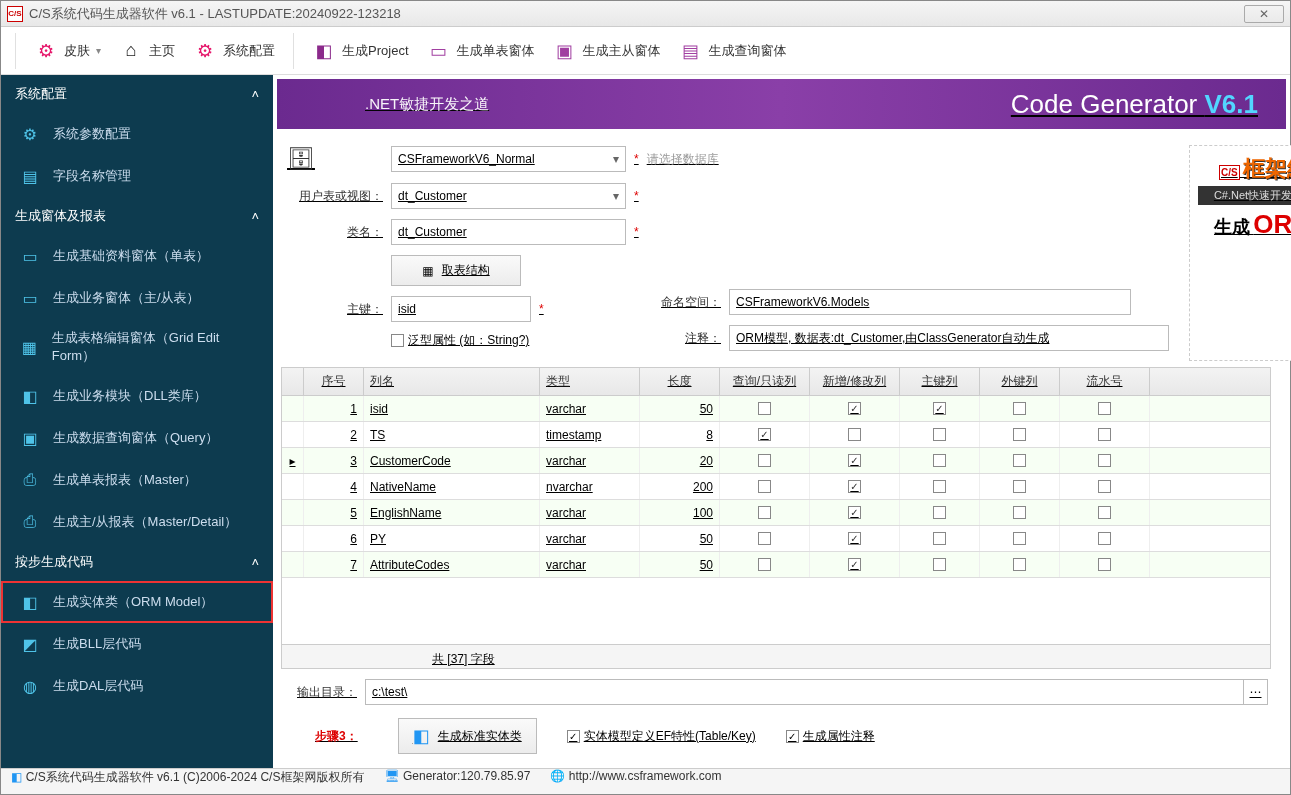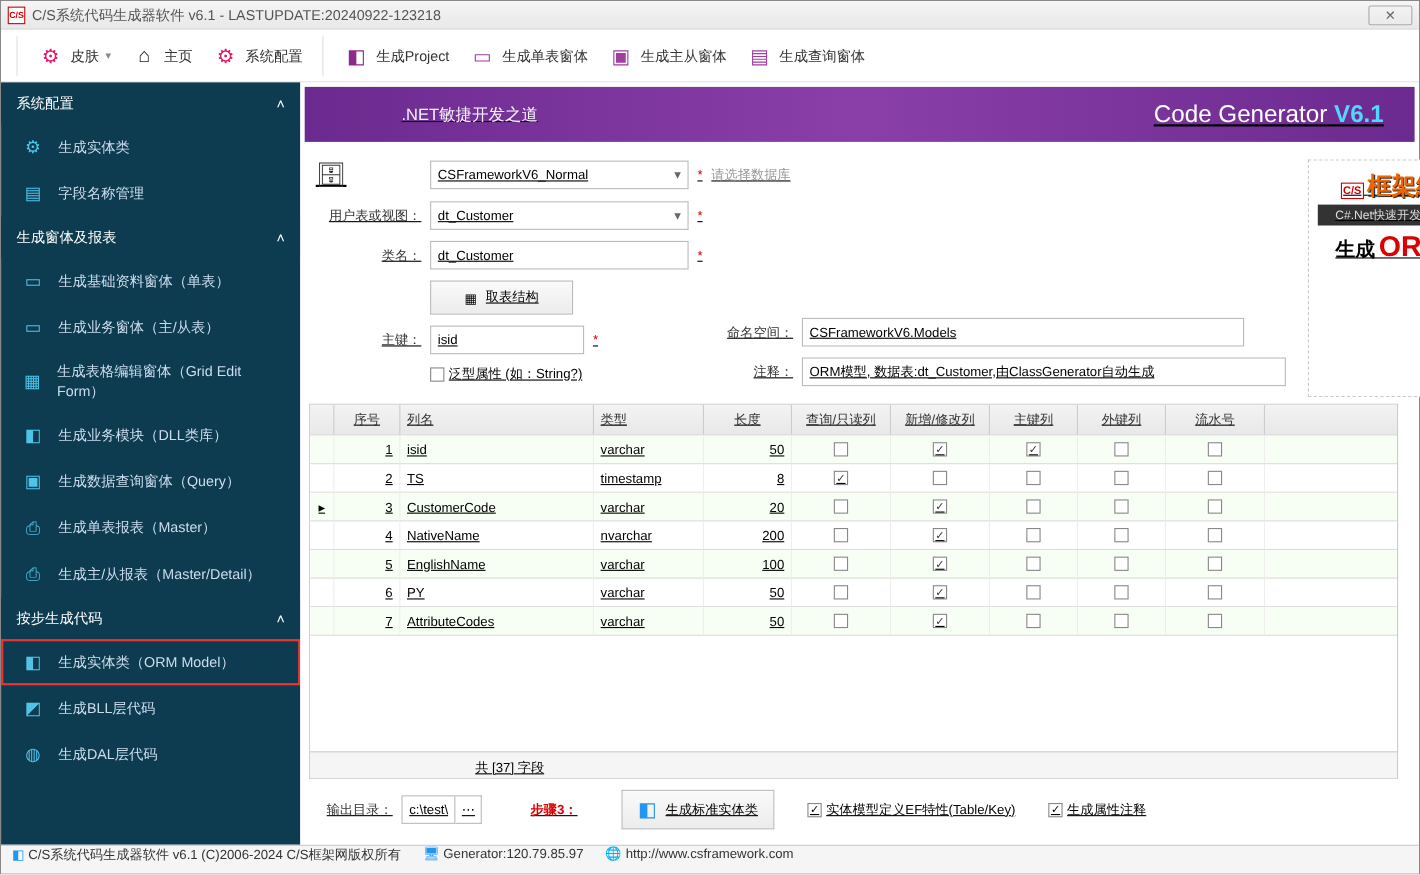--- a/index.html
+++ b/index.html
@@ -17,21 +17,21 @@
 .body { flex:1; display:flex; min-height:0;}
 .sidebar { width:272px; background:#0d3b4f; color:#fff; display:flex; flex-direction:column; overflow-y:auto;}
 .shead { background:#0d3b4f; padding:10px 14px; font-size:13px; display:flex; justify-content:space-between; align-items:center; cursor:pointer;}
 .sitem { display:flex; align-items:center; gap:12px; padding:10px 18px; font-size:13px; color:#cde; cursor:pointer;}
 .sitem .sicon{width:22px;height:22px;display:flex;align-items:center;justify-content:center;font-size:16px;color:#4fc3e8;}
 .sitem.active{border:2px solid #e33; padding:8px 16px;}
 .sitem.active .sicon{color:#4fc3e8;}
 .main { flex:1; display:flex; flex-direction:column; background:#fff; min-width:0;text-decoration:underline;}
 .banner { height:50px; background:linear-gradient(90deg,#6b2a8f,#8a3fa8,#6b2a8f); color:#fff; display:flex; align-items:center; padding:0 28px; justify-content:space-between; margin:4px;}
 .banner .bleft{font-size:15px; opacity:.95; margin-left:60px;}
-.banner .bright{font-size:22px; font-weight:300;}
+.banner .bright{font-size:26px; font-weight:300;}
 .banner .bright .v{color:#52d6ff;font-weight:600;}
 .content{flex:1; display:flex; flex-direction:column; padding:12px 4px 4px 4px; min-height:0;}
 .topform{display:flex; gap:20px; padding:0 10px;}
 .formleft{flex:0 0 720px;}
 .formright{flex:0 0 auto; display:flex; justify-content:flex-end; flex:1;}
 .row{display:flex; align-items:center; margin-bottom:10px;}
 .lbl{width:104px; text-align:right; padding-right:8px; color:#333;}
 .combo{width:235px; height:26px; border:1px solid #bbb; padding:0 22px 0 6px; background:#fff; position:relative; display:flex; align-items:center;}
 .combo::after{content:"▾"; position:absolute; right:6px; color:#666;}
 .txt{width:235px; height:26px; border:1px solid #bbb; padding:0 6px; background:#fff; display:flex; align-items:center;}
@@ -48,21 +48,21 @@
 .grow{display:flex; height:26px; border-bottom:1px solid #ddd;}
 .grow.alt{background:#f7fff4;}
 .gc{border-right:1px solid #eee; padding:4px 6px; display:flex; align-items:center;}
 .gc.num{justify-content:flex-end;}
 .gc.ctr{justify-content:center;}
 .cbx{width:13px;height:13px;border:1px solid #888;background:#fff;display:inline-flex;align-items:center;justify-content:center;font-size:10px;}
 .cbx.on::after{content:"✓";color:#333;}
 .w0{width:22px;} .w1{width:60px;} .w2{width:176px;} .w3{width:100px;} .w4{width:80px;} .w5{width:90px;} .w6{width:90px;} .w7{width:80px;} .w8{width:80px;} .w9{width:90px;}
 .grid-sel{background:#eaf3ff;}
 .grid-foot{height:24px;border-top:1px solid #ccc;background:#f5f5f5;display:flex;align-items:flex-end;justify-content:flex-start;padding-left:150px;}
-.bottom{padding:10px 18px; display:flex; flex-direction:row; gap:24px;}
+.bottom{padding:10px 18px; display:flex; flex-direction:column; gap:13px;}
 .outrow{display:flex; align-items:center;}
 .outtxt{flex:1; height:26px; border:1px solid #bbb; padding:0 6px; display:flex; align-items:center;}
 .dots{width:24px;height:26px;border:1px solid #bbb;border-left:none;display:flex;align-items:center;justify-content:center;cursor:pointer;}
 .step3{color:#d00;font-weight:bold;margin-right:10px;}
 .statusbar{height:26px;border-top:1px solid #ccc;background:#f5f5f5;display:flex;gap:20px;padding:0 10px;color:#333;}
 .statusbar .sico{color:#2196f3;}
 .link{color:#333;}
 .dbicon{width:28px;height:28px;display:flex;align-items:center;justify-content:center;font-size:22px;}
 .arrow{font-size:10px;color:#888;}
 .rowgroup{display:flex;align-items:flex-start;gap:22px;}
@@ -112,21 +112,21 @@
   </div>
 
   <div class="body">
     <div class="sidebar">
       <div class="shead">
           <span>系统配置</span>
           <span>˄</span>
         </div>
       <div class="sitem">
           <span class="sicon">⚙</span>
-          <span>生成实体类</span>
+          <span>系统参数配置</span>
         </div>
       <div class="sitem">
           <span class="sicon">▤</span>
           <span>字段名称管理</span>
         </div>
 
       <div class="shead">
           <span>生成窗体及报表</span>
           <span>˄</span>
         </div>

